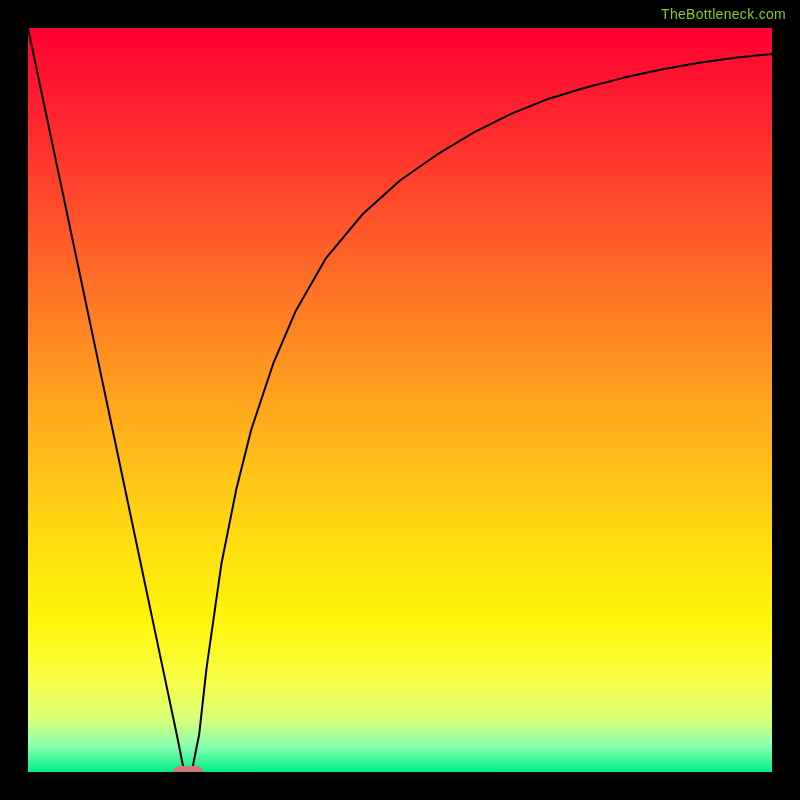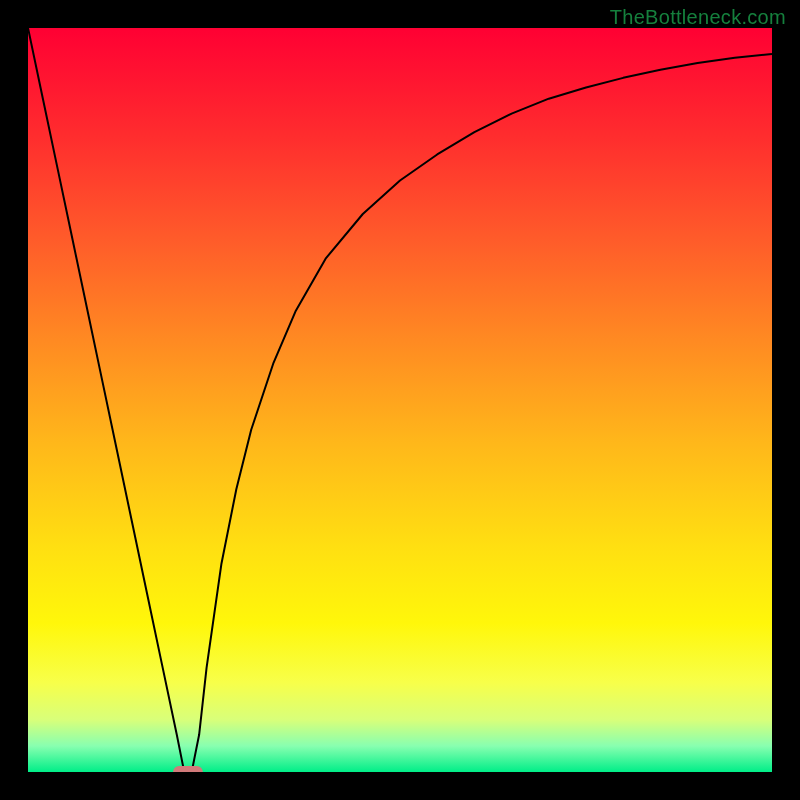--- a/index.html
+++ b/index.html
@@ -22,22 +22,22 @@
     left: 28px;
     top: 28px;
     width: 744px;
     height: 744px;
     overflow: hidden;
   }
   .watermark {
     position: absolute;
     top: 6px;
     right: 14px;
-    color: #15803d;
-    font-size: 20px;
+    color: #84cc16;
+    font-size: 14px;
     font-weight: 400;
     letter-spacing: 0.3px;
     user-select: none;
   }
 </style>
 </head>
 <body>
 
 <div class="frame">
   <div class="watermark">TheBottleneck.com</div>

